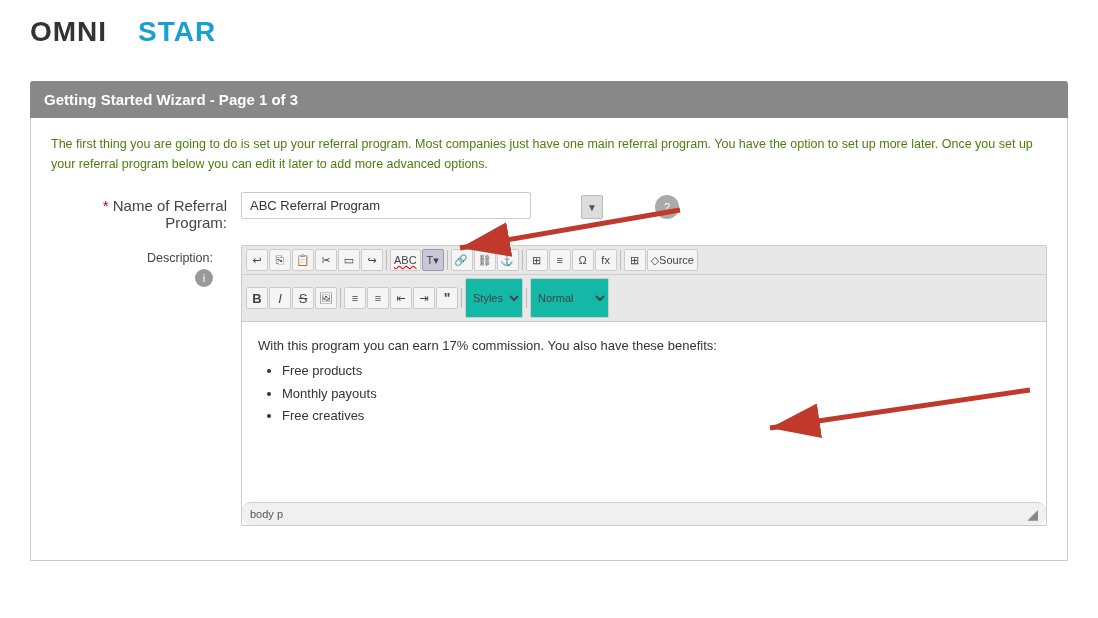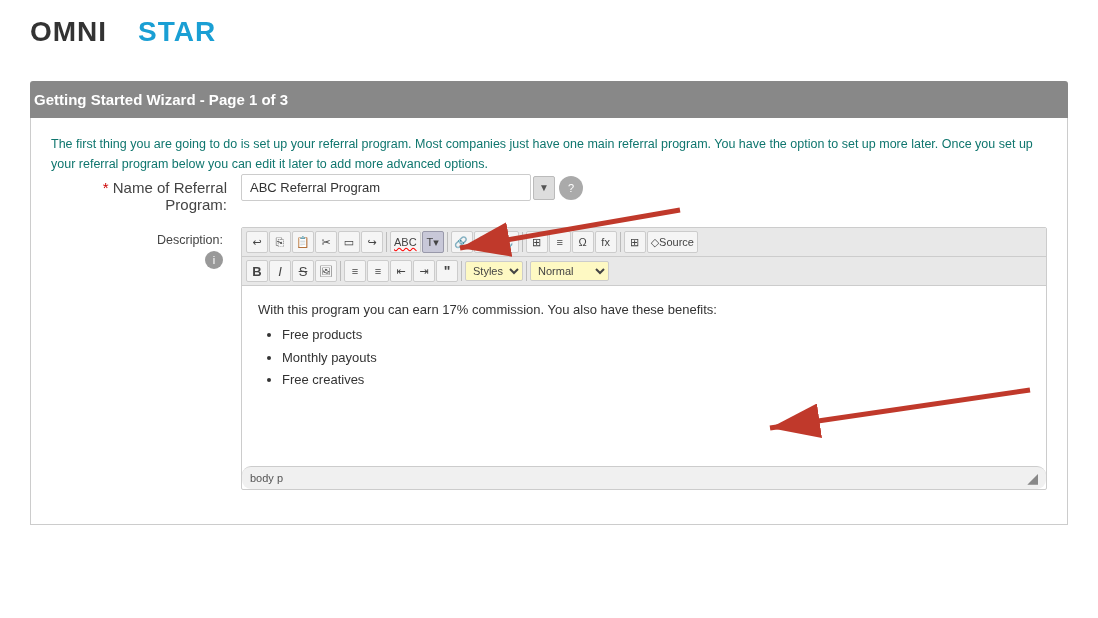--- a/index.html
+++ b/index.html
@@ -49,40 +49,40 @@
 
     
     .main-content {
       padding: 10px 30px 20px 30px;
     }
 
     
     .wizard-header {
       background: #888;
       color: #fff;
-      padding: 10px 4px;
+      padding: 10px 14px;
       font-size: 15px;
       font-weight: bold;
       border-radius: 3px 3px 0 0;
       margin-top: 15px;
     }
 
     
     .wizard-body {
       background: #fff;
       border: 1px solid #ccc;
       border-top: none;
       padding: 16px 20px 20px 20px;
     }
 
     .wizard-desc {
       font-size: 12.5px;
-      color: #0f766e;
+      color: #4d7c0f;
       line-height: 1.6;
-      margin-bottom: 0;
+      margin-bottom: 18px;
     }
 
     
     .form-row {
       display: flex;
       align-items: flex-start;
       margin-bottom: 14px;
     }
     .form-label {
       width: 190px;
@@ -91,21 +91,22 @@
       padding-right: 14px;
       padding-top: 5px;
       font-size: 15px;
       color: #444;
     }
 
     
     .name-input-wrap {
       position: relative;
       display: flex;
-      align-items: center;
+      align-items: flex-end;
+      gap: 48px;
     }
     .name-input {
       width: 290px;
       padding: 5px 8px;
       border: 1px solid #ccc;
       font-size: 13px;
       color: #333;
       border-radius: 2px;
     }
     .input-icon-btn {
@@ -199,23 +200,23 @@
       border-color: #99b;
     }
     .tb-separator {
       width: 1px;
       height: 20px;
       background: #bbb;
       margin: 0 2px;
     }
 
     .tb-select {
-      height: 20px;
-      border: 1px solid #ccc;
-      background: #fef9c3;
+      height: 40px;
+      border: 1px solid #ccc;
+      background: #14b8a6;
       font-size: 11px;
       color: #444;
       padding: 0 3px;
       border-radius: 2px;
       cursor: pointer;
     }
 
     
     .editor-content {
       background: #fff;
@@ -296,21 +297,21 @@
       <svg class="arrow-svg" style="top:200px; left:300px;" width="400" height="60">
         <defs>
           <marker id="arrowhead1" markerWidth="10" markerHeight="7" refX="10" refY="3.5" orient="auto">
             <polygon points="0 0, 10 3.5, 0 7" fill="#c0392b"></polygon>
           </marker>
         </defs>
         <path d="M380,10 L160,48" stroke="#c0392b" stroke-width="5" fill="none" marker-end="url(#arrowhead1)"></path>
       </svg>
 
       <div class="form-row">
-        <div style="width:190px; min-width:190px; display:flex; flex-direction:column; align-items:flex-end; padding-right:18px; padding-top:6px;">
+        <div style="width:190px; min-width:190px; display:flex; flex-direction:column; align-items:flex-end; padding-right:28px; padding-top:6px;">
           <span class="desc-label-text">Description:</span>
           <div class="info-icon">
             <span>i</span>
           </div>
         </div>
 
         <div class="editor-wrap">
 
           <div class="toolbar-row">
             <button class="tb-btn" title="Undo">↩</button>

